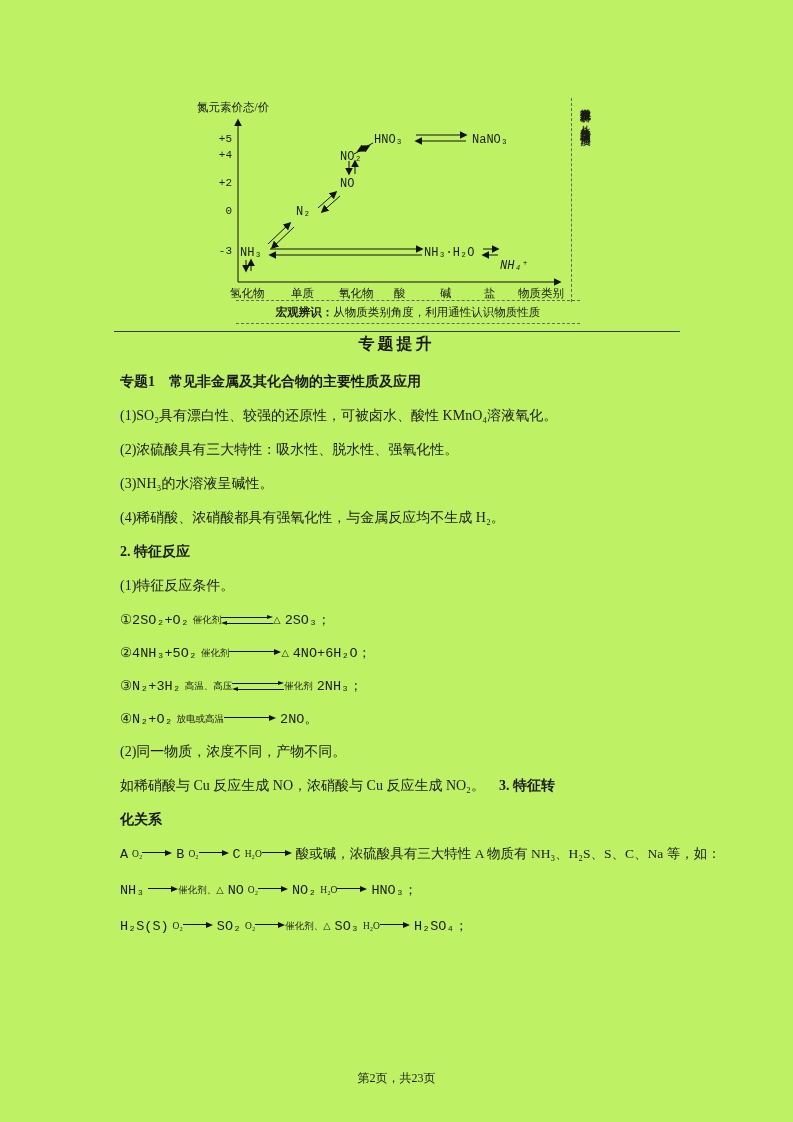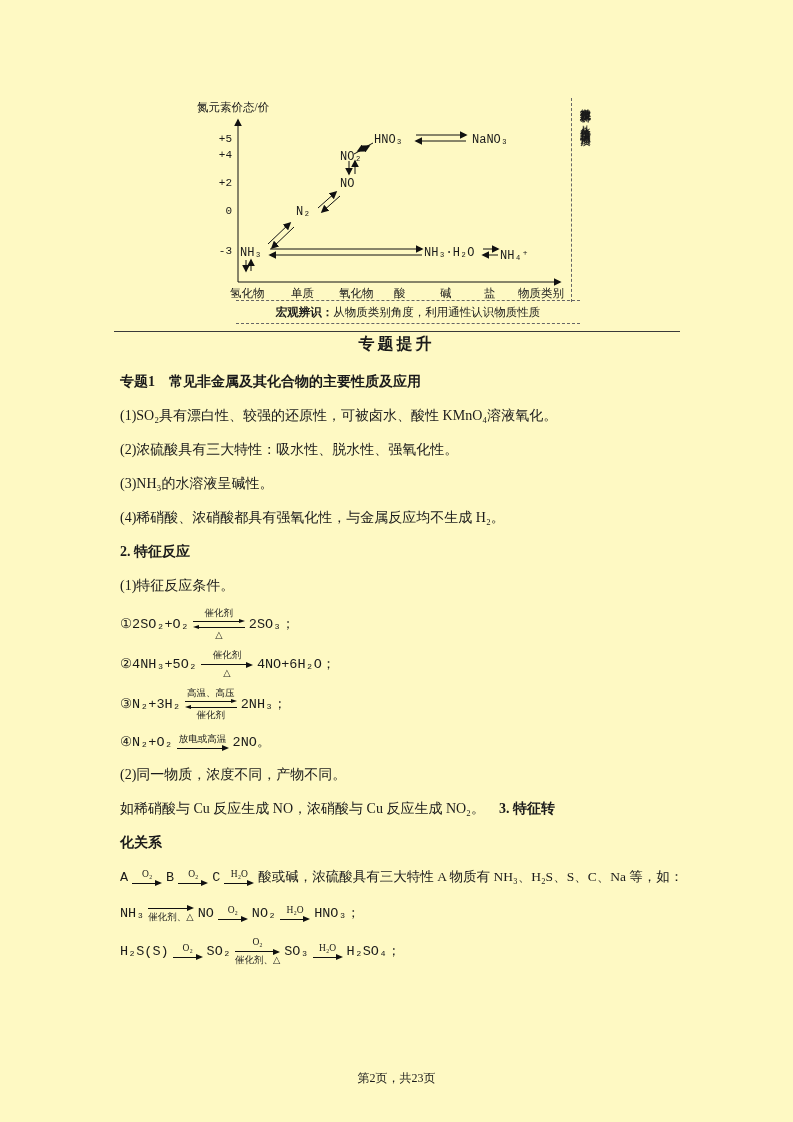--- a/index.html
+++ b/index.html
@@ -1,18 +1,18 @@
 <!DOCTYPE html>
 <html><head>
 <meta charset="utf-8">
 <style>
   html,body { margin:0; padding:0; background:#888; }
   .page {
     position:relative; width:793px; height:1122px; margin:0 auto;
-    background:#fef9c3; color:#1a1a1a; overflow:hidden;
+    background:#bef264; color:#1a1a1a; overflow:hidden;
     font-family:"Liberation Serif","DejaVu Serif",serif;
   }
   .abs { position:absolute; }
   .f  { font-family:"Liberation Mono","DejaVu Sans Mono",monospace; }
   .cn { font-family:"Liberation Serif","DejaVu Serif",serif; }
   .b  { font-weight:bold; }
 
   
   .dlabel   { font-size:11.5px; white-space:nowrap; }
   .tick     { font-size:11px; text-align:right; font-family:"Liberation Mono","DejaVu Sans Mono",monospace; }
@@ -32,21 +32,21 @@
   .secline  { border-top:1.4px solid #3a3a3a; height:0; }
   .sectitle { left:0; right:0; text-align:center; font-size:16px; font-weight:bold; letter-spacing:3px; }
 
   
   .content  { font-size:14px; }
   .content p { margin:0 0 11px 0; line-height:23px; white-space:nowrap; }
   .content p.eq { margin:0 0 9px 0; font-size:13.5px; }
   .content p.chain { margin:0 0 12px 0; font-size:13.5px; }
 
   
-  .rxn { display:inline-flex; flex-direction:column; align-items:center; justify-content:center;
+  .rxn { display:inline-flex; flex-direction:row; align-items:center; justify-content:center;
          vertical-align:middle; margin:0 4px; }
   .rxn .ct, .rxn .cb { font-size:9.5px; line-height:11px; white-space:nowrap;
          font-family:"Liberation Serif","DejaVu Serif",serif; }
   .rxn .ct:empty, .rxn .cb:empty { display:none; }
 
   .afwd { align-self:stretch; position:relative; height:7px; min-width:30px; }
   .afwd::before { content:''; position:absolute; left:0; right:3px; top:3px; border-top:1.2px solid #111; }
   .afwd::after  { content:''; position:absolute; right:0; top:0.5px; width:0; height:0;
                   border-left:7px solid #111; border-top:3px solid transparent; border-bottom:3px solid transparent; }
 
@@ -114,21 +114,21 @@
   <span class="abs tick" style="left:204px;top:205px;width:28px;">0</span>
   <span class="abs tick" style="left:204px;top:245px;width:28px;">-3</span>
 
   <span class="abs sp" style="left:240px;top:246px;">NH₃</span>
   <span class="abs sp" style="left:296px;top:205px;">N₂</span>
   <span class="abs sp" style="left:340px;top:177px;">NO</span>
   <span class="abs sp" style="left:340px;top:150px;">NO₂</span>
   <span class="abs sp" style="left:374px;top:133px;">HNO₃</span>
   <span class="abs sp" style="left:472px;top:133px;">NaNO₃</span>
   <span class="abs sp" style="left:424px;top:246px;">NH₃·H₂O</span>
-  <span class="abs sp" style="left:500px;top:248px;">NH₄⁺</span>
+  <span class="abs sp" style="left:500px;top:258px;font-style:italic;">NH₄⁺</span>
 
   <span class="abs catlab" style="left:230px;top:286px;">氢化物</span>
   <span class="abs catlab" style="left:291px;top:286px;">单质</span>
   <span class="abs catlab" style="left:339px;top:286px;">氧化物</span>
   <span class="abs catlab" style="left:394px;top:286px;">酸</span>
   <span class="abs catlab" style="left:440px;top:286px;">碱</span>
   <span class="abs catlab" style="left:484px;top:286px;">盐</span>
   <span class="abs catlab" style="left:518px;top:286px;">物质类别</span>
 
   <div class="abs microline" style="left:571px;top:98px;height:204px;"></div>

